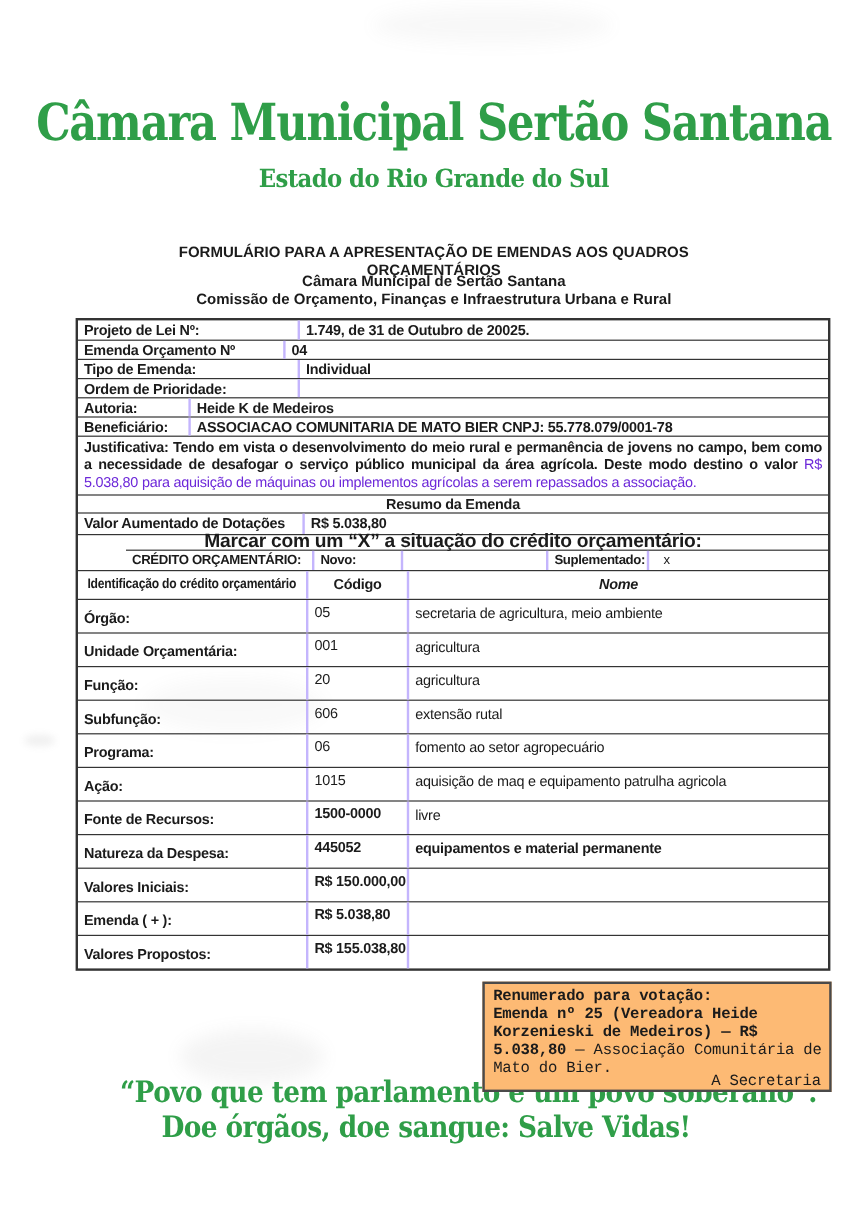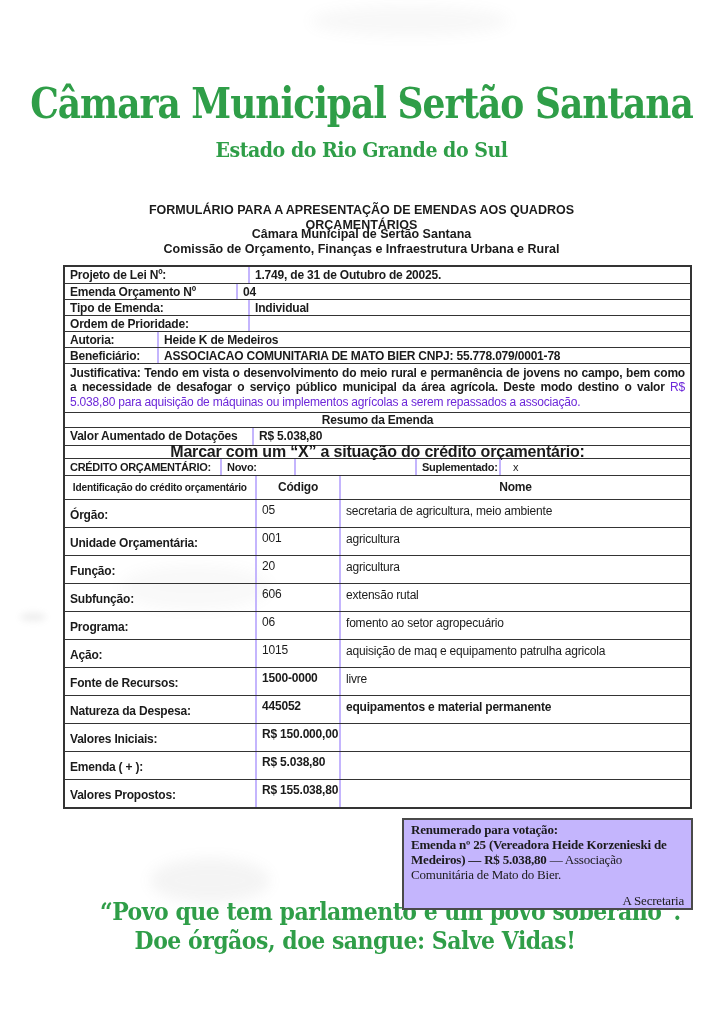--- a/index.html
+++ b/index.html
@@ -40,53 +40,53 @@
   .grow{flex:1;}
 
   .r-just{display:block;padding:2px 5px 3px 5px;font-size:12px;line-height:14.3px;
           letter-spacing:-.2px;text-align:justify;white-space:normal;}
   .r-just .reg{font-weight:normal;color:#6d28d9;margin-top:20px;}
 
   .r-center{height:15px;justify-content:center;align-items:center;display:flex;
             font-weight:bold;}
   .r-valor{height:18px;}
   .r-marcar{height:13px;font-size:16px;}
-  .r-credito{height:17px;}
+  .r-credito{height:17px;margin-left:40px;}
   .r-credito .cell{font-size:11px;letter-spacing:-.3px;}
   .cred-label{width:155px;font-weight:bold;}
   .cred-novo{width:74px;font-weight:bold;}
   .cred-empty{width:121px;}
   .cred-supl{width:84px;font-weight:bold;}
   .cred-x{flex:1;padding-left:12px;}
 
   .r-idhead{height:24px;}
   .r-idhead .cell{justify-content:center;font-weight:bold;}
   .col-label{width:190px;}
   .col-code{width:84px;}
-  .col-name{flex:1;}
+  .col-name{flex:1;font-style:italic;}
   .fit{transform:scaleX(.88);transform-origin:50% 50%;white-space:nowrap;font-size:11.5px;}
 
   .drow{height:28px;}
   .drow .c-label{width:190px;font-weight:bold;align-items:flex-end;padding-bottom:5px;}
   .drow .c-code{width:84px;align-items:flex-start;padding-top:3px;}
   .drow .c-name{flex:1;align-items:flex-start;padding-top:4px;}
   .drow.bold-code .c-code{font-weight:bold;}
   .drow.bold-name .c-name{font-weight:bold;}
 
   
   .quote{position:absolute;color:#2f9e48;font-family:"DejaVu Serif",serif;font-weight:bold;
          font-size:22px;letter-spacing:-.5px;white-space:nowrap;transform:scaleY(1.12);
          transform-origin:left top;z-index:1;}
   .q1{left:100px;top:896px;}
   .q2{left:90px;top:925px;width:530px;text-align:center;transform-origin:center top;}
 
   
-  .renum-box{position:absolute;left:402px;top:818px;width:291px;height:92px;background:#c4b5fd;
+  .renum-box{position:absolute;left:402px;top:818px;width:291px;height:92px;background:#fdba74;
              border:2px solid #4a4a4a;box-sizing:border-box;z-index:2;
-             font-family:Liberation Serif, serif;font-size:13px;line-height:15px;
+             font-family:Liberation Mono, monospace;font-size:13px;line-height:15px;
              padding:2px 6px 0 7px;letter-spacing:-.2px;}
   .renum-box .sig{position:absolute;right:7px;bottom:0px;font-weight:normal;font-size:13px;}
 </style>
 </head>
 <body>
 
 <div class="page">
 
   <div class="smudge sm1"></div>
   <div class="smudge sm2"></div>

